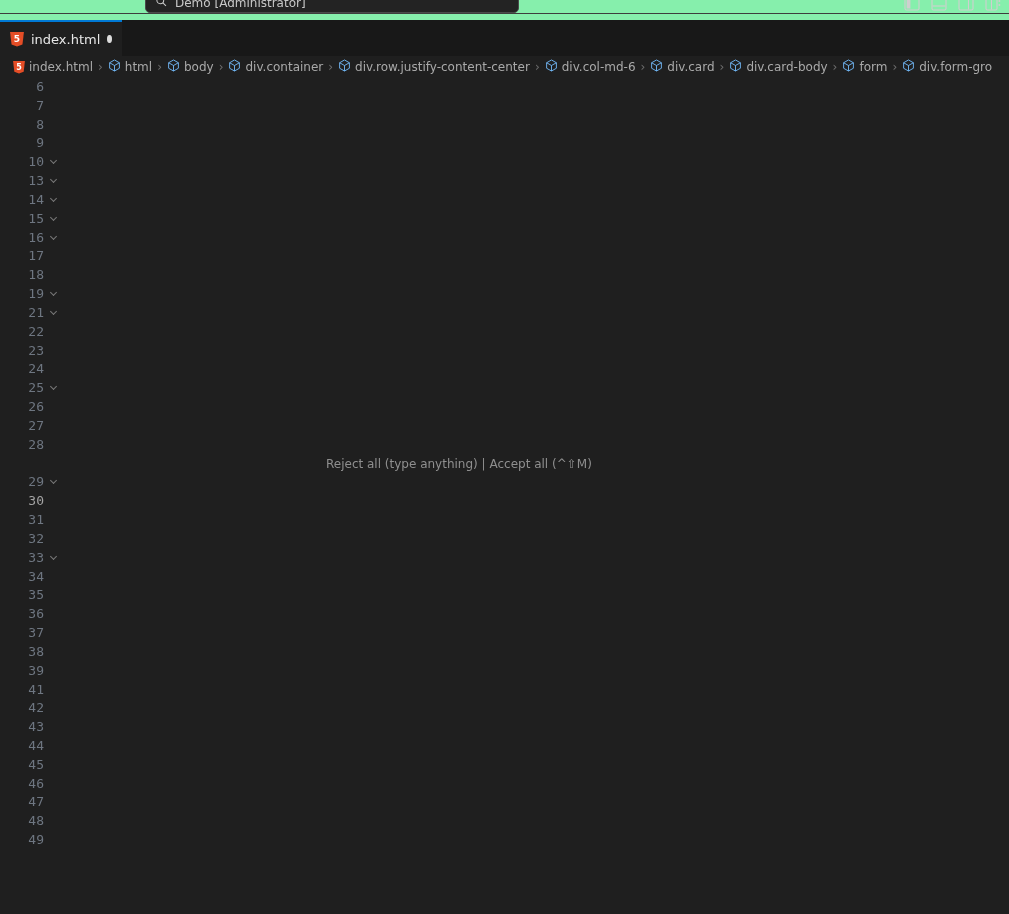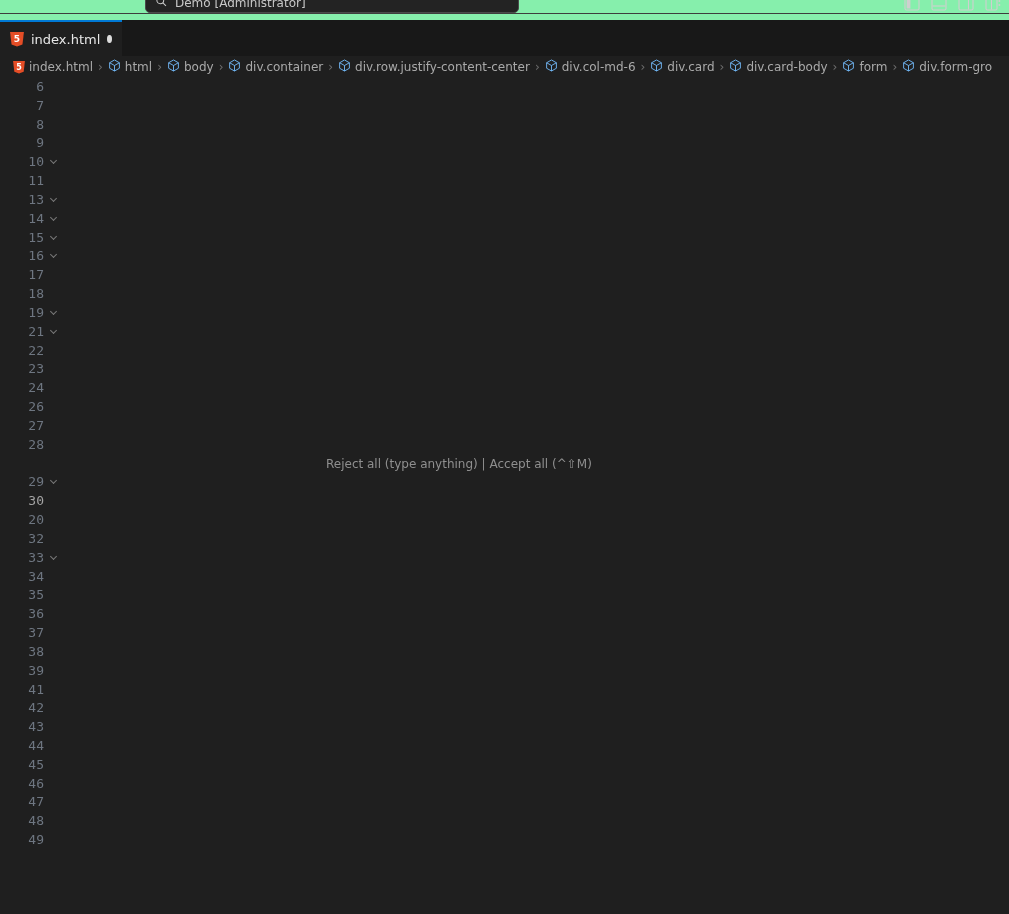--- a/index.html
+++ b/index.html
@@ -204,25 +204,20 @@
       </div>
     </div>
     <div class="erow">
       <div class="gutter">
         <span class="lnum">10</span>
         <span class="chev"></span>
       </div>
     </div>
     <div class="erow">
       <div class="gutter">
-        <span class="lnum">11</span>
-      </div>
-    </div>
-    <div class="erow">
-      <div class="gutter">
         <span class="lnum">13</span>
         <span class="chev"></span>
       </div>
     </div>
     <div class="erow">
       <div class="gutter">
         <span class="lnum">14</span>
         <span class="chev"></span>
       </div>
     </div>
@@ -270,20 +265,26 @@
         <span class="lnum">23</span>
       </div>
     </div>
     <div class="erow">
       <div class="gutter">
         <span class="lnum">24</span>
       </div>
     </div>
     <div class="erow">
       <div class="gutter">
+        <span class="lnum">25</span>
+        <span class="chev"></span>
+      </div>
+    </div>
+    <div class="erow">
+      <div class="gutter">
         <span class="lnum">26</span>
       </div>
     </div>
     <div class="erow">
       <div class="gutter">
         <span class="lnum">27</span>
       </div>
     </div>
     <div class="erow">
       <div class="gutter">
@@ -297,21 +298,21 @@
         <span class="chev"></span>
       </div>
     </div>
     <div class="erow">
       <div class="gutter">
         <span class="lnum cur">30</span>
       </div>
     </div>
     <div class="erow">
       <div class="gutter">
-        <span class="lnum">20</span>
+        <span class="lnum">31</span>
       </div>
     </div>
     <div class="erow">
       <div class="gutter">
         <span class="lnum">32</span>
       </div>
     </div>
     <div class="erow">
       <div class="gutter">
         <span class="lnum">33</span>

